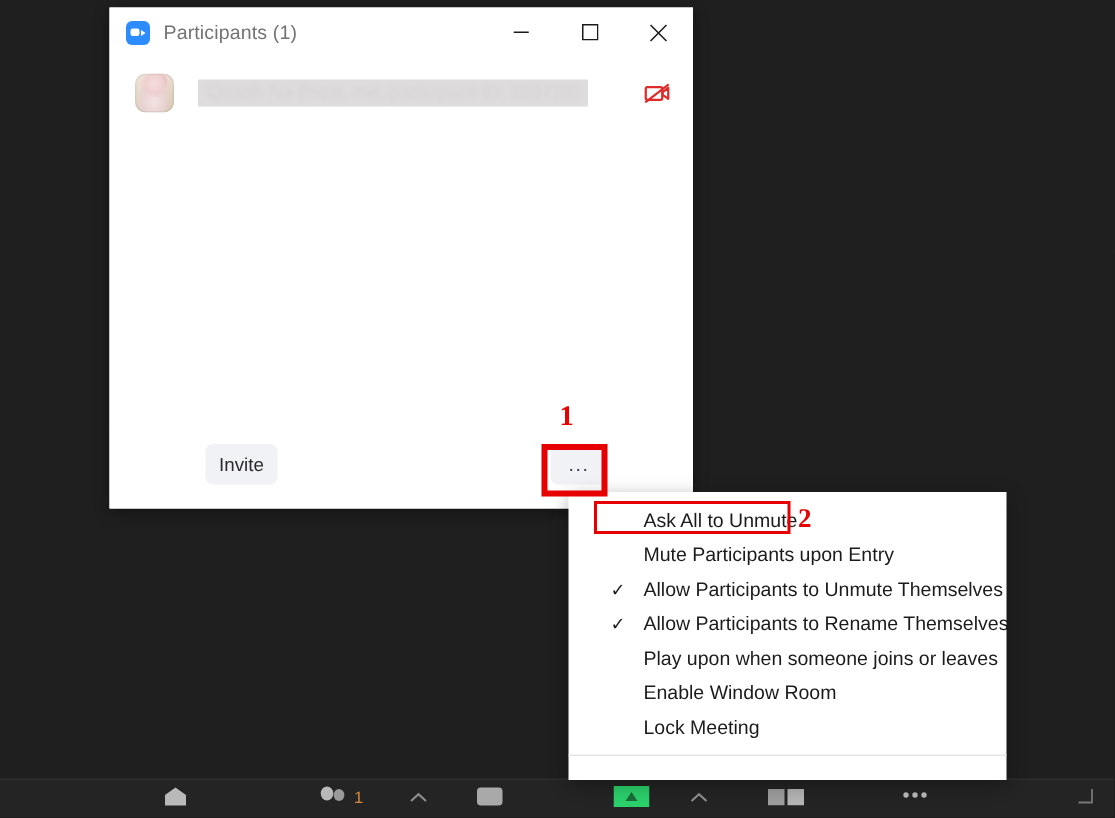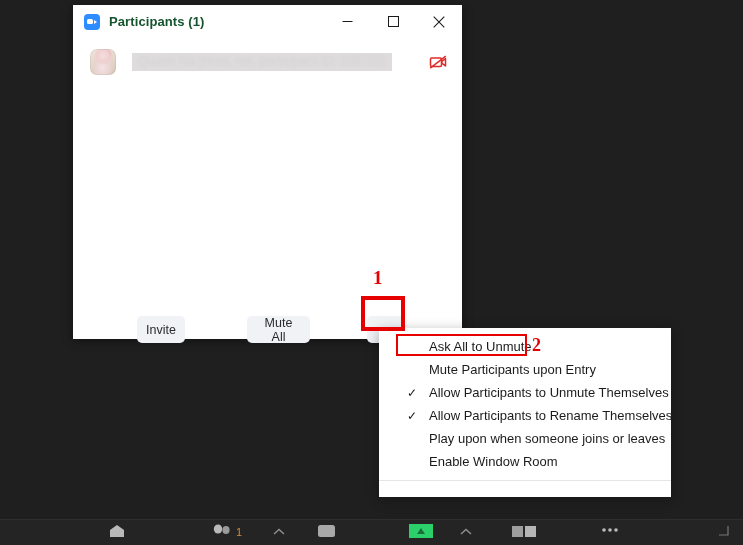--- a/index.html
+++ b/index.html
@@ -97,24 +97,23 @@
     left: 9.5px;
     top: 6px;
     width: 0;
     height: 0;
     border-top: 2px solid transparent;
     border-bottom: 2px solid transparent;
     border-left: 3.5px solid #ffffff;
   }
   #window-title {
     font-size: 13px;
-    color: #14532d;
+    color: #737373;
     letter-spacing: 0.1px;
     white-space: nowrap;
-    font-weight: bold;
   }
   #window-controls {
     margin-left: auto;
     display: flex;
     height: 100%;
   }
   .win-btn {
     width: 46px;
     height: 33px;
     display: flex;
@@ -189,21 +188,20 @@
     border-radius: 5px;
     background: #f1f2f6;
     color: #2b2b2b;
     font-family: "Liberation Sans", sans-serif;
     font-size: 12.5px;
     cursor: default;
     padding: 0 14px;
     display: flex;
     align-items: center;
     justify-content: center;
-    margin-top: 20px;
   }
   #btn-invite   { left: 64px; width: 48px; }
   #btn-mute-all { left: 174px; width: 63px; }
   #btn-more     { left: 294px; width: 38px; letter-spacing: 1px; font-size: 13px; color: #3a3a55; }
 
   
   #annot-box-1 {
     position: absolute;
     left: 361px;
     top: 296px;
@@ -404,21 +402,20 @@
           <rect x="2.5" y="6" width="11" height="8.5" rx="1.2" stroke="#e02b2b" stroke-width="1.5" fill="none"></rect>
           <path d="M13.8 9.4 L17.5 6.6 L17.5 13.9 L13.8 11.2 Z" stroke="#e02b2b" stroke-width="1.5" fill="none" stroke-linejoin="round"></path>
           <path d="M2.2 16.2 L17.8 4.2" stroke="#e02b2b" stroke-width="1.5"></path>
         </svg>
       </span>
     </div>
   </div>
 
   <div id="window-footer">
     <button class="footer-btn" id="btn-invite">Invite</button>
-    <button class="footer-btn" id="btn-mute-all">Mute All</button>
     <button class="footer-btn" id="btn-more">...</button>
   </div>
 </div>
 
 <div id="context-menu">
 
   <div class="menu-item">
     <span class="menu-check"></span>
     <span class="menu-label">Ask All to Unmute</span>
   </div>
@@ -441,20 +438,24 @@
   <div class="menu-item">
     <span class="menu-check"></span>
     <span class="menu-label">Play upon when someone joins or leaves</span>
   </div>
 
   <div class="menu-item">
     <span class="menu-check"></span>
     <span class="menu-label">Enable Window Room</span>
   </div>
 
+  <div class="menu-item">
+    <span class="menu-check"></span>
+    <span class="menu-label">Lock Meeting</span>
+  </div>
 
   <div class="menu-sep"></div>
 
 </div>
 
 <div id="annot-box-1"></div>
 <div id="annot-num-1">1</div>
 
 <div id="annot-box-2"></div>
 <div id="annot-num-2">2</div>

